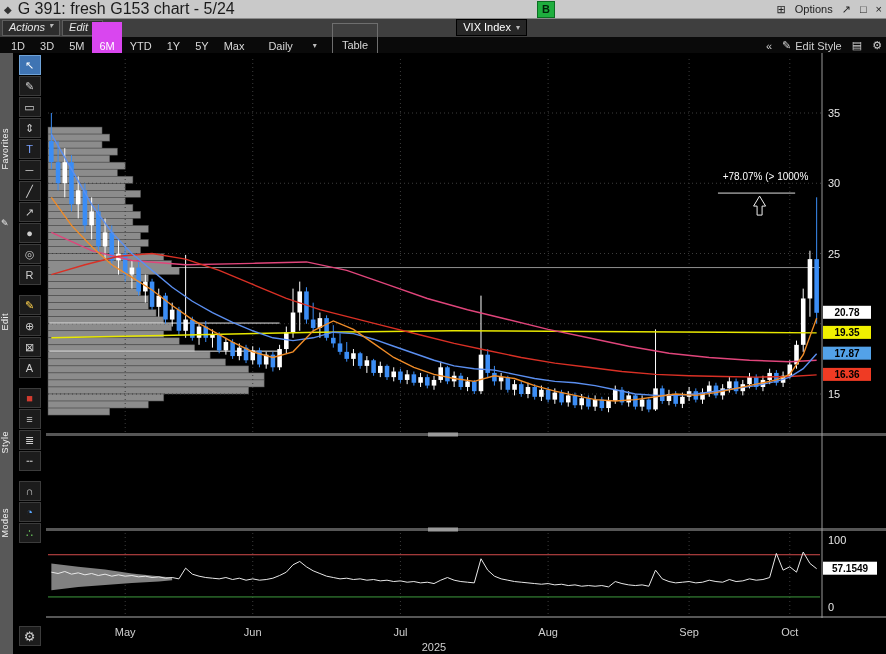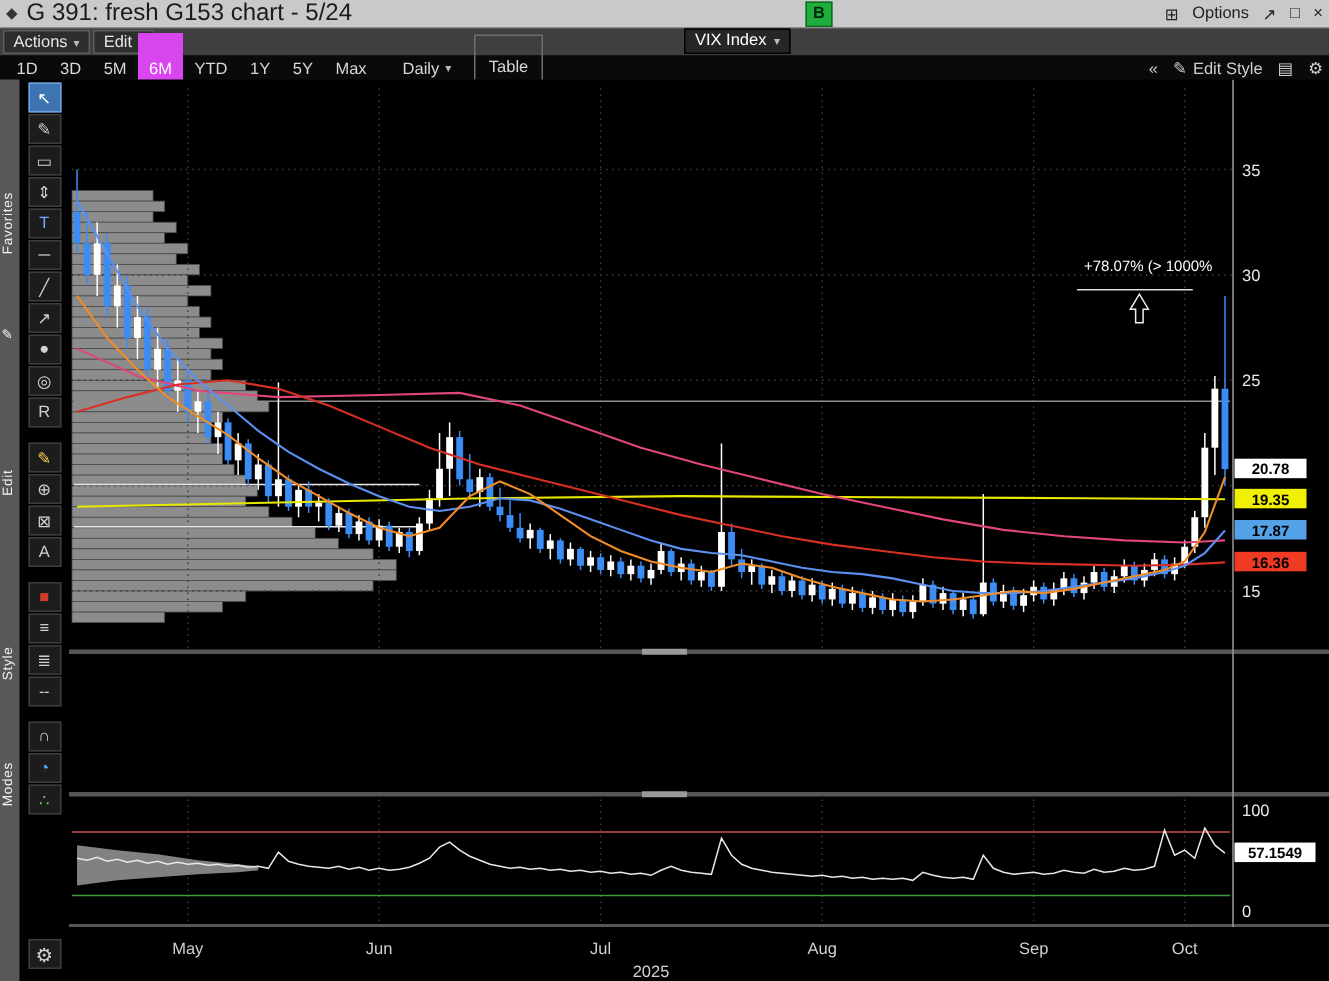--- a/index.html
+++ b/index.html
@@ -13,27 +13,27 @@
   .tb-spacer{flex:1;}
   .sec-box{background:#262626;color:#fff;height:15px;display:flex;align-items:center;gap:5px;
            padding:0 6px;border:1px solid #000;font-size:11px;margin-top:36px;}
   .caret{font-size:8px;color:#bbb;}
   .b-badge{background:#1fae3e;color:#00240a;width:16px;height:15px;line-height:15px;text-align:center;
            font-weight:bold;font-size:11px;border:1px solid #0b6e22;margin-left:4px;}
   .tb-right{display:flex;gap:9px;align-items:center;font-size:11px;color:#222;}
   
   .menubar{height:18px;background:#3f3f3f;display:flex;align-items:center;gap:2px;padding:0 2px;}
   .menu-btn{background:#2d2d2d;border:1px solid #5d5d5d;color:#e6e6e6;font-size:11px;height:14px;
-            display:flex;align-items:center;gap:4px;padding:0 6px;}
+            display:flex;align-items:flex-start;gap:4px;padding:0 6px;font-style:italic;}
   
   .toolbar{height:17px;background:#0a0a0a;display:flex;align-items:center;font-size:11px;color:#d8d8d8;
            padding:0 4px;gap:1px;border-bottom:1px solid #1e1e1e;}
   .range-btn{padding:18px 7px;}
   .range-btn.active{background:#d946ef;color:#fff;}
-  .period-btn{margin-left:10px;display:flex;align-items:center;gap:4px;padding:2px 6px;}
+  .period-btn{margin-left:10px;display:flex;align-items:center;gap:20px;padding:2px 6px;}
   .table-btn{margin-left:8px;border:1px solid #6e6e6e;height:13px;line-height:13px;padding:15px 9px;}
   .toolbar-right{margin-left:auto;display:flex;gap:10px;align-items:center;color:#cfcfcf;}
   .tb-icon{font-size:11px;}
   .editchart{display:flex;align-items:center;gap:4px;}
   
   .main{position:absolute;top:53px;left:0;width:886px;height:601px;display:flex;}
   .sidebar{width:46px;height:601px;display:flex;background:#000;}
   .strip{width:13px;background:#585858;position:relative;}
   .strip-label{position:absolute;left:0;width:13px;color:#f2f2f2;font-size:9px;letter-spacing:.5px;
                writing-mode:vertical-rl;transform:rotate(180deg);display:flex;justify-content:center;}

